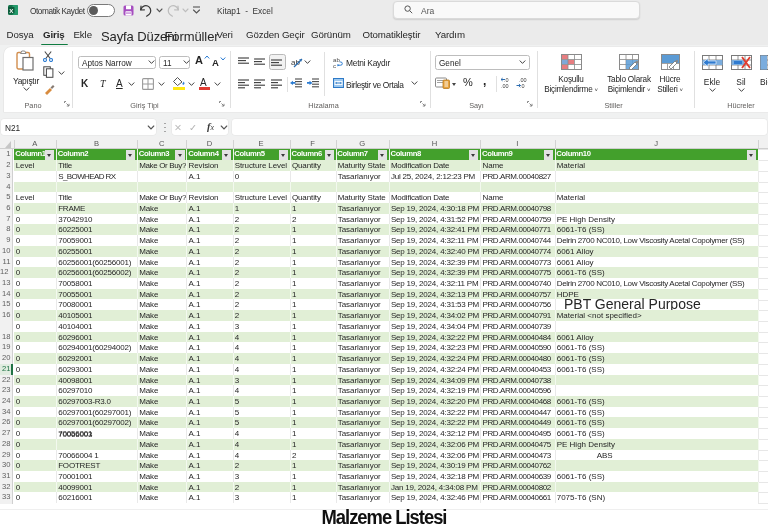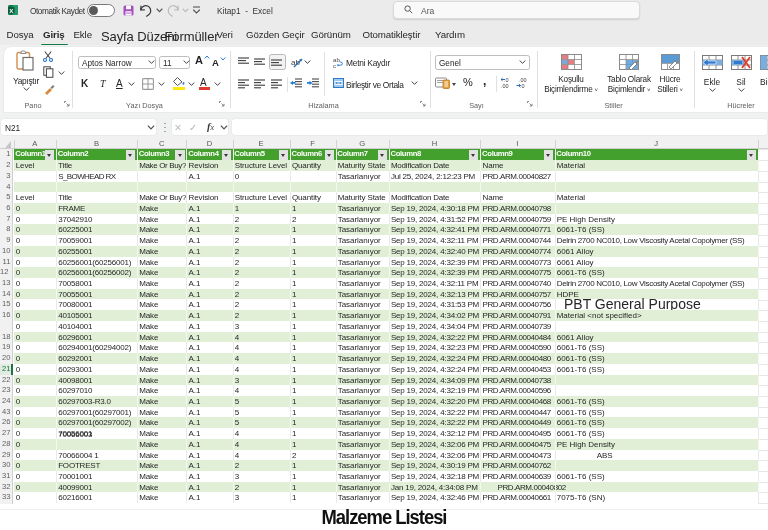--- a/index.html
+++ b/index.html
@@ -62,21 +62,21 @@
     <div class="ab tb" style="left:435px;top:28.5px;font-size:9.7px;font-weight:normal;color:#262626;letter-spacing:-0.1px;">Yardım</div>
     <div class="ab" style="left:41px;top:43.5px;width:27px;height:2.4px;background:#107c41;border-radius:1px;"></div>
     <div class="ab" style="left:0;top:45px;width:768px;height:74px;background:#f0f1f1;"></div>
     <div class="ab" style="left:4px;top:47px;width:764px;height:64.5px;background:#fff;border-radius:7px 0 0 0;box-shadow:0 0 0 0.6px #e3e3e3;"></div>
     <div class="ab" style="left:71.5px;top:51px;width:1px;height:57px;background:#e0e0e0;"></div>
     <div class="ab" style="left:229.5px;top:51px;width:1px;height:57px;background:#e0e0e0;"></div>
     <div class="ab" style="left:429.5px;top:51px;width:1px;height:57px;background:#e0e0e0;"></div>
     <div class="ab" style="left:536.5px;top:51px;width:1px;height:57px;background:#e0e0e0;"></div>
     <div class="ab" style="left:693.5px;top:51px;width:1px;height:57px;background:#e0e0e0;"></div>
     <div class="ab tb" style="left:33px;top:100.5px;font-size:7.3px;color:#605e5c;transform:translateX(-50%);">Pano</div>
-    <div class="ab tb" style="left:144.5px;top:100.5px;font-size:7.3px;color:#605e5c;transform:translateX(-50%);">Yazı Dosya</div>
+    <div class="ab tb" style="left:144.5px;top:100.5px;font-size:7.3px;color:#605e5c;transform:translateX(-50%);">Giriş Tipi</div>
     <div class="ab tb" style="left:323.5px;top:100.5px;font-size:7.3px;color:#605e5c;transform:translateX(-50%);">Hizalama</div>
     <div class="ab tb" style="left:476.5px;top:100.5px;font-size:7.3px;color:#605e5c;transform:translateX(-50%);">Sayı</div>
     <div class="ab tb" style="left:613.5px;top:100.5px;font-size:7.3px;color:#605e5c;transform:translateX(-50%);">Stiller</div>
     <div class="ab tb" style="left:741px;top:100.5px;font-size:7.3px;color:#605e5c;transform:translateX(-50%);">Hücreler</div>
     <svg class="ab" style="left:64px;top:101px;" width="6" height="6" viewBox="0 0 6 6">
 <path d="M0.5 2 L0.5 0.5 L2 0.5 M2.5 2.5 L5 5 M5 2.8 L5 5 L2.8 5" fill="none" stroke="#7a7a7a" stroke-width="0.9"></path>
     </svg>
     <svg class="ab" style="left:218.5px;top:101px;" width="6" height="6" viewBox="0 0 6 6">
 <path d="M0.5 2 L0.5 0.5 L2 0.5 M2.5 2.5 L5 5 M5 2.8 L5 5 L2.8 5" fill="none" stroke="#7a7a7a" stroke-width="0.9"></path>
     </svg>
@@ -927,21 +927,21 @@
     <div class="ab tb" style="left:291.9px;top:395.96px;font-size:8px;color:#262626;letter-spacing:-0.1px;line-height:11.22px;">1</div>
     <div class="ab" style="left:335.5px;top:395.96px;width:1px;height:10.72px;background:#f3f9ef;"></div>
     <div class="ab tb" style="left:337.7px;top:395.96px;font-size:8px;color:#262626;letter-spacing:-0.05px;line-height:11.22px;">Tasarlanıyor</div>
     <div class="ab" style="left:388.7px;top:395.96px;width:1px;height:10.72px;background:#f3f9ef;"></div>
     <div class="ab tb" style="left:390.9px;top:395.96px;font-size:8px;color:#262626;letter-spacing:-0.2px;line-height:11.22px;">Sep 19, 2024, 4:32:20 PM</div>
     <div class="ab" style="left:480.3px;top:395.96px;width:1px;height:10.72px;background:#f3f9ef;"></div>
     <div class="ab tb" style="left:482.5px;top:395.96px;font-size:8px;color:#262626;letter-spacing:-0.4px;line-height:11.22px;">PRD.ARM.00040468</div>
     <div class="ab" style="left:554.5px;top:395.96px;width:1px;height:10.72px;background:#f3f9ef;"></div>
     <div class="ab tb" style="left:556.7px;top:395.96px;font-size:8px;color:#262626;letter-spacing:0px;line-height:11.22px;">6061-T6 (SS)</div>
     <div class="ab" style="left:758.0px;top:395.96px;width:1px;height:10.72px;background:#f3f9ef;"></div>
-    <div class="ab" style="left:0;top:406.68px;width:13px;height:10.72px;font-size:7.6px;color:#5f5f5f;text-align:right;padding-right:2.5px;line-height:10.72px;">43</div>
+    <div class="ab" style="left:0;top:406.68px;width:13px;height:10.72px;font-size:7.6px;color:#5f5f5f;text-align:right;padding-right:2.5px;line-height:10.72px;">34</div>
     <div class="ab" style="left:13.5px;top:406.68px;width:744.5px;height:10.72px;background:#ffffff;"></div>
     <div class="ab tb" style="left:15.7px;top:406.68px;font-size:8px;color:#262626;letter-spacing:-0.1px;line-height:11.22px;">0</div>
     <div class="ab" style="left:56.0px;top:406.68px;width:1px;height:10.72px;background:#e9e9e9;"></div>
     <div class="ab tb" style="left:58.2px;top:406.68px;font-size:8px;color:#262626;letter-spacing:-0.2px;line-height:11.22px;">60297001(60297001)</div>
     <div class="ab" style="left:137.0px;top:406.68px;width:1px;height:10.72px;background:#e9e9e9;"></div>
     <div class="ab tb" style="left:139.2px;top:406.68px;font-size:8px;color:#262626;letter-spacing:-0.1px;line-height:11.22px;">Make</div>
     <div class="ab" style="left:186.4px;top:406.68px;width:1px;height:10.72px;background:#e9e9e9;"></div>
     <div class="ab tb" style="left:188.6px;top:406.68px;font-size:8px;color:#262626;letter-spacing:-0.1px;line-height:11.22px;">A.1</div>
     <div class="ab" style="left:232.5px;top:406.68px;width:1px;height:10.72px;background:#e9e9e9;"></div>
     <div class="ab tb" style="left:234.7px;top:406.68px;font-size:8px;color:#262626;letter-spacing:-0.1px;line-height:11.22px;">5</div>
@@ -1098,21 +1098,21 @@
     <div class="ab tb" style="left:188.6px;top:481.72px;font-size:8px;color:#262626;letter-spacing:-0.1px;line-height:11.22px;">A.1</div>
     <div class="ab" style="left:232.5px;top:481.72px;width:1px;height:10.72px;background:#f3f9ef;"></div>
     <div class="ab tb" style="left:234.7px;top:481.72px;font-size:8px;color:#262626;letter-spacing:-0.1px;line-height:11.22px;">2</div>
     <div class="ab" style="left:289.7px;top:481.72px;width:1px;height:10.72px;background:#f3f9ef;"></div>
     <div class="ab tb" style="left:291.9px;top:481.72px;font-size:8px;color:#262626;letter-spacing:-0.1px;line-height:11.22px;">1</div>
     <div class="ab" style="left:335.5px;top:481.72px;width:1px;height:10.72px;background:#f3f9ef;"></div>
     <div class="ab tb" style="left:337.7px;top:481.72px;font-size:8px;color:#262626;letter-spacing:-0.05px;line-height:11.22px;">Tasarlanıyor</div>
     <div class="ab" style="left:388.7px;top:481.72px;width:1px;height:10.72px;background:#f3f9ef;"></div>
     <div class="ab tb" style="left:390.9px;top:481.72px;font-size:8px;color:#262626;letter-spacing:-0.2px;line-height:11.22px;">Jan 19, 2024, 4:34:08 PM</div>
     <div class="ab" style="left:480.3px;top:481.72px;width:1px;height:10.72px;background:#f3f9ef;"></div>
-    <div class="ab tb" style="left:482.5px;top:481.72px;font-size:8px;color:#262626;letter-spacing:-0.4px;line-height:11.22px;padding-left:15px;">PRD.ARM.00040802</div>
+    <div class="ab tb" style="left:482.5px;top:481.72px;font-size:8px;color:#262626;letter-spacing:-0.4px;line-height:11.22px;">PRD.ARM.00040802</div>
     <div class="ab" style="left:554.5px;top:481.72px;width:1px;height:10.72px;background:#f3f9ef;"></div>
     <div class="ab" style="left:758.0px;top:481.72px;width:1px;height:10.72px;background:#f3f9ef;"></div>
     <div class="ab" style="left:0;top:492.44px;width:13px;height:10.72px;font-size:7.6px;color:#5f5f5f;text-align:right;padding-right:2.5px;line-height:10.72px;">33</div>
     <div class="ab" style="left:13.5px;top:492.44px;width:744.5px;height:10.72px;background:#ffffff;"></div>
     <div class="ab tb" style="left:15.7px;top:492.44px;font-size:8px;color:#262626;letter-spacing:-0.1px;line-height:11.22px;">0</div>
     <div class="ab" style="left:56.0px;top:492.44px;width:1px;height:10.72px;background:#e9e9e9;"></div>
     <div class="ab tb" style="left:58.2px;top:492.44px;font-size:8px;color:#262626;letter-spacing:-0.2px;line-height:11.22px;">60216001</div>
     <div class="ab" style="left:137.0px;top:492.44px;width:1px;height:10.72px;background:#e9e9e9;"></div>
     <div class="ab tb" style="left:139.2px;top:492.44px;font-size:8px;color:#262626;letter-spacing:-0.1px;line-height:11.22px;">Make</div>
     <div class="ab" style="left:186.4px;top:492.44px;width:1px;height:10.72px;background:#e9e9e9;"></div>

